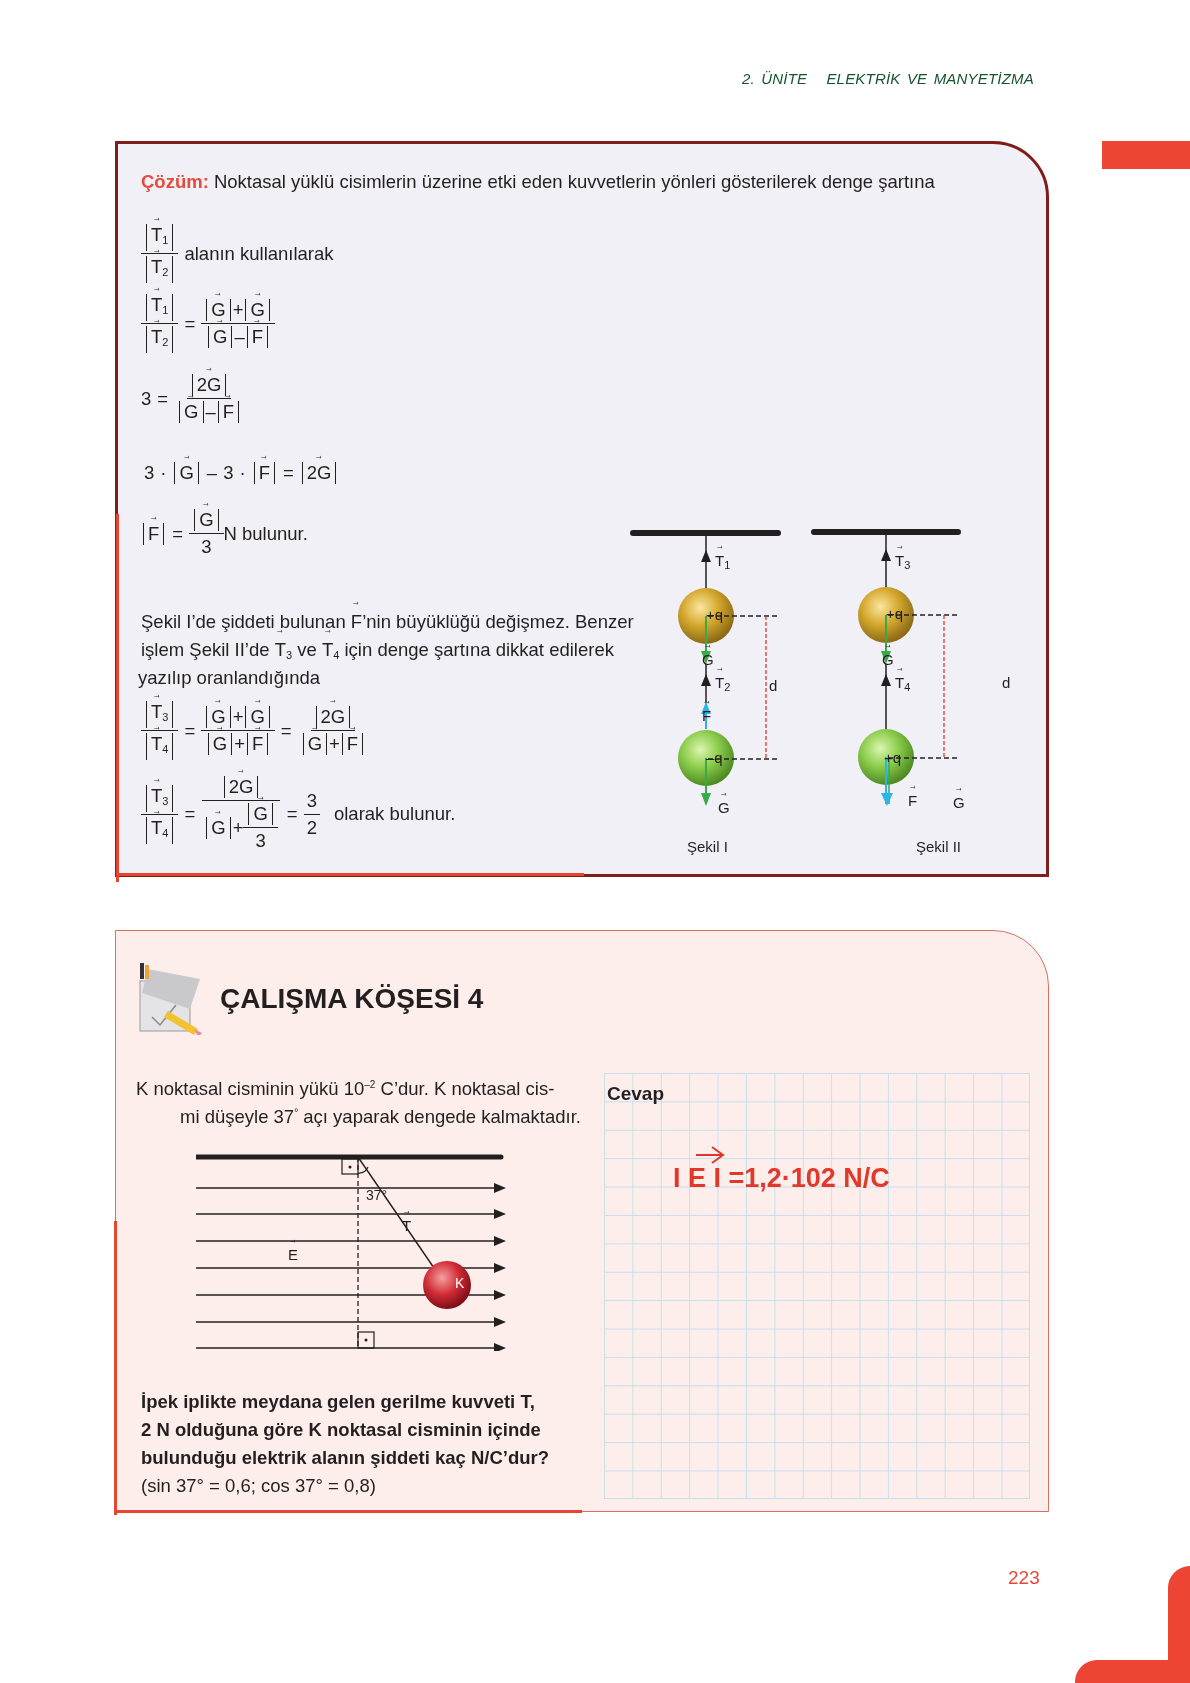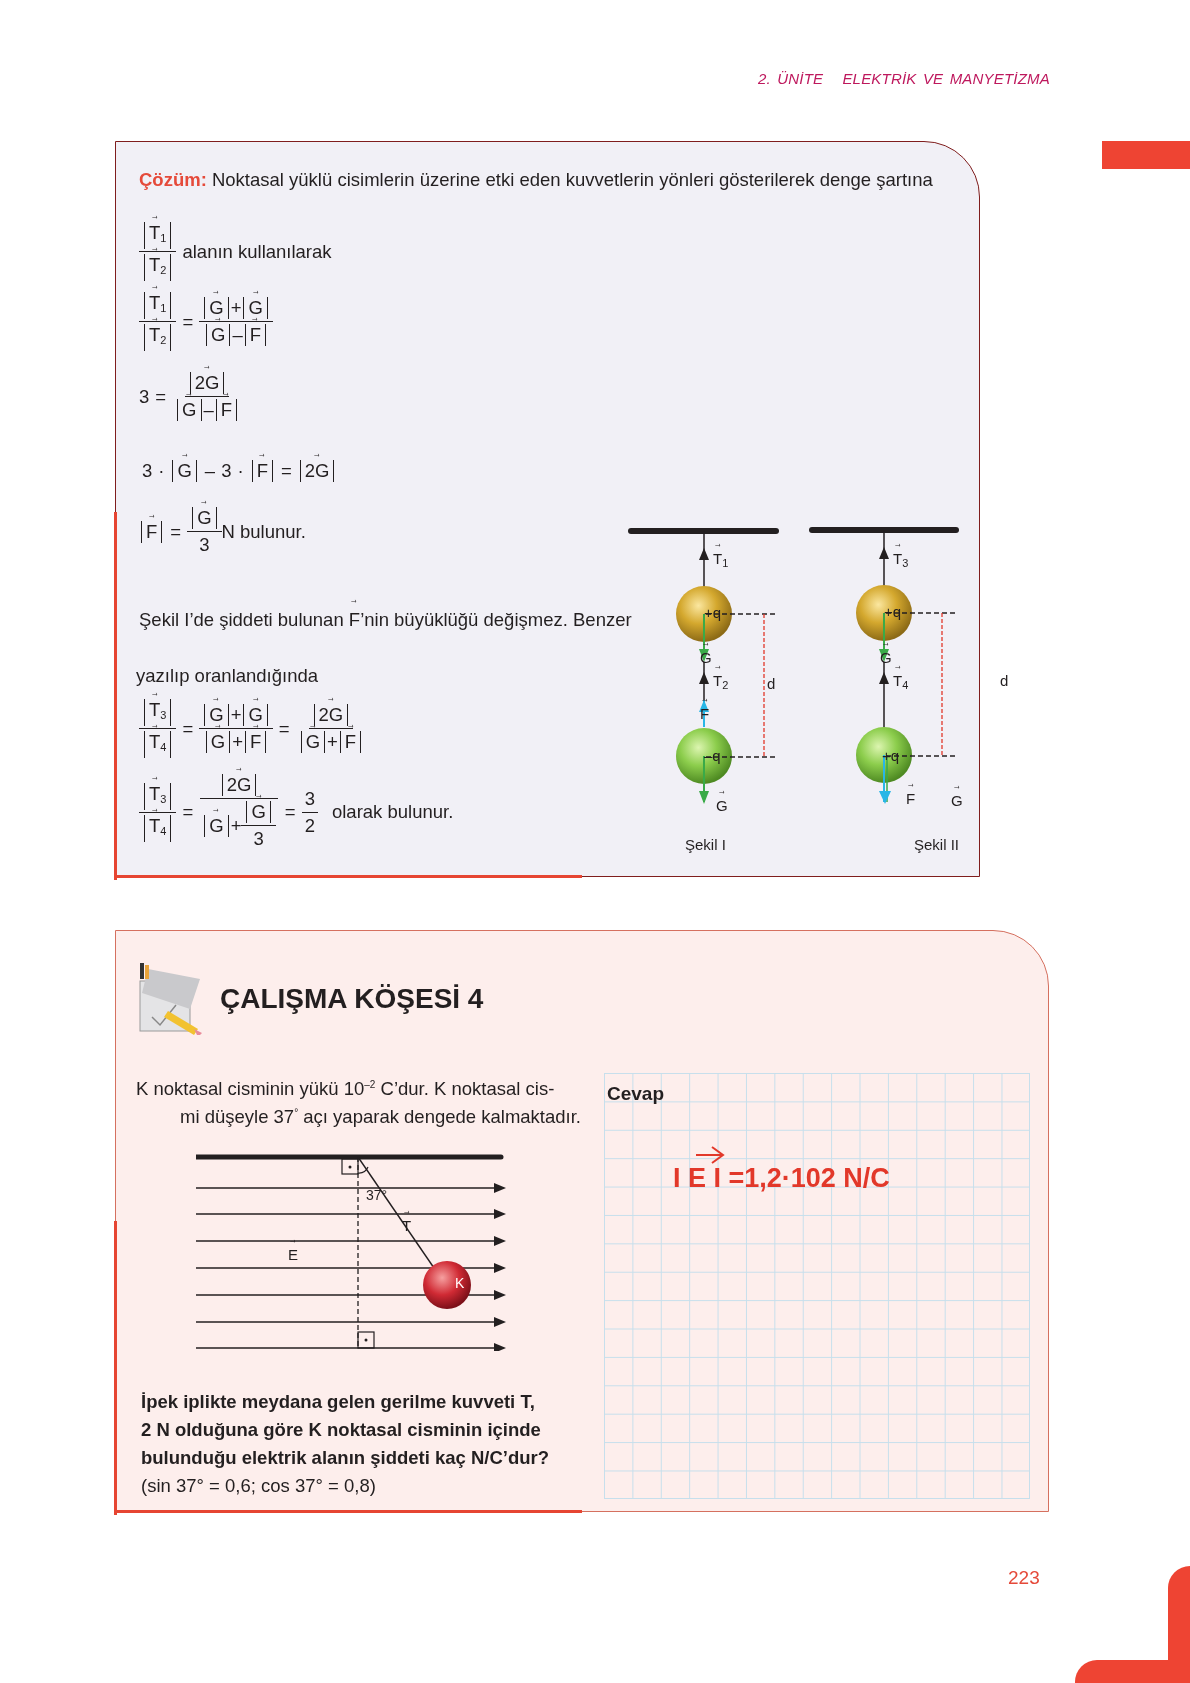--- a/index.html
+++ b/index.html
@@ -1,26 +1,26 @@
 <!DOCTYPE html>
 <html><head>
 <meta charset="utf-8">
 <style>
   * { box-sizing: border-box; margin: 0; padding: 0; }
   body { width: 1190px; height: 1683px; background: #ffffff; position: relative; overflow: hidden;
          font-family: "Liberation Sans", sans-serif; color: #231f20; }
-  .header { position: absolute; right: 140px; top: 70px; font-size: 15px; font-style: italic; color: #be185d; letter-spacing: 0.2px; word-spacing: 2px; }
+  .header { position: absolute; right: 156px; top: 70px; font-size: 15px; font-style: italic; color: #14532d; letter-spacing: 0.2px; word-spacing: 2px; }
   .side-tab { position: absolute; right: 0; top: 141px; width: 88px; height: 28px; background: #ee4433; }
   .page-num { position: absolute; left: 1008px; top: 1567px; font-size: 19px; color: #e54a3a; }
   .corner-v { position: absolute; left: 1168px; top: 1566px; width: 40px; height: 140px; background: #ee4433; border-top-left-radius: 22px; }
   .corner-h { position: absolute; left: 1075px; top: 1660px; width: 140px; height: 40px; background: #ee4433; border-top-left-radius: 22px; }
 
   
-  .sol-box { position: absolute; left: 115px; top: 141px; width: 865px; height: 736px; background: #f1f0f6;
-             border: 1px solid #7f1d1d; border-top-right-radius: 56px; }
+  .sol-box { position: absolute; left: 115px; top: 141px; width: 934px; height: 736px; background: #f1f0f6;
+             border: 3px solid #7f1d1d; border-top-right-radius: 56px; }
   .sol-box .accent-left { position: absolute; left: -2px; top: 370px; width: 3px; height: 368px; background: #e64532; }
   .sol-box .accent-bottom { position: absolute; left: -2px; bottom: -2px; width: 468px; height: 3px; background: #e64532; }
   .txt { position: absolute; font-size: 18.5px; line-height: 28px; white-space: nowrap; }
   .red-b { color: #e54a3a; font-weight: bold; }
   .vec { position: relative; display: inline-block; }
   .vec::before { content: "→"; position: absolute; left: 50%; transform: translateX(-50%) scaleX(0.7); top: -13px; font-size: 12px; line-height: 12px; }
   .sub { font-size: 11px; vertical-align: -3px; }
   .frac { display: inline-flex; flex-direction: column; align-items: center; vertical-align: middle; }
   .frac .num { border-bottom: 1px solid #231f20; padding: 0 3px 2px; }
   .frac .den { padding: 2px 3px 0; }
@@ -105,20 +105,23 @@
     <span>=</span>
     <span class="frac">
       <span class="num"><span class="abs"><span class="vec">G</span></span></span>
       <span class="den">3</span>
     </span>
     <span style="margin-left:-6px;">N bulunur.</span>
   </div>
 
   <div class="txt" style="left:23px;top:464px;">
     <span>Şekil I’de şiddeti bulunan </span><span class="vec">F</span><span>’nin büyüklüğü değişmez. Benzer</span>
+  </div>
+  <div class="txt" style="left:23px;top:492px;">
+    <span>işlem Şekil II’de </span><span class="vec">T</span><span class="sub">3</span><span> ve </span><span class="vec">T</span><span class="sub">4</span><span> için denge şartına dikkat edilerek</span>
   </div>
   <div class="txt" style="left:8px;top:520px;margin-left:12px;">yazılıp oranlandığında</div>
 
   <div class="eq" style="left:23px;top:557px;">
     <span class="frac">
       <span class="num"><span class="abs"><span class="vec">T</span><span class="sub">3</span></span></span>
       <span class="den"><span class="abs"><span class="vec">T</span><span class="sub">4</span></span></span>
     </span>
     <span>=</span>
     <span class="frac">

